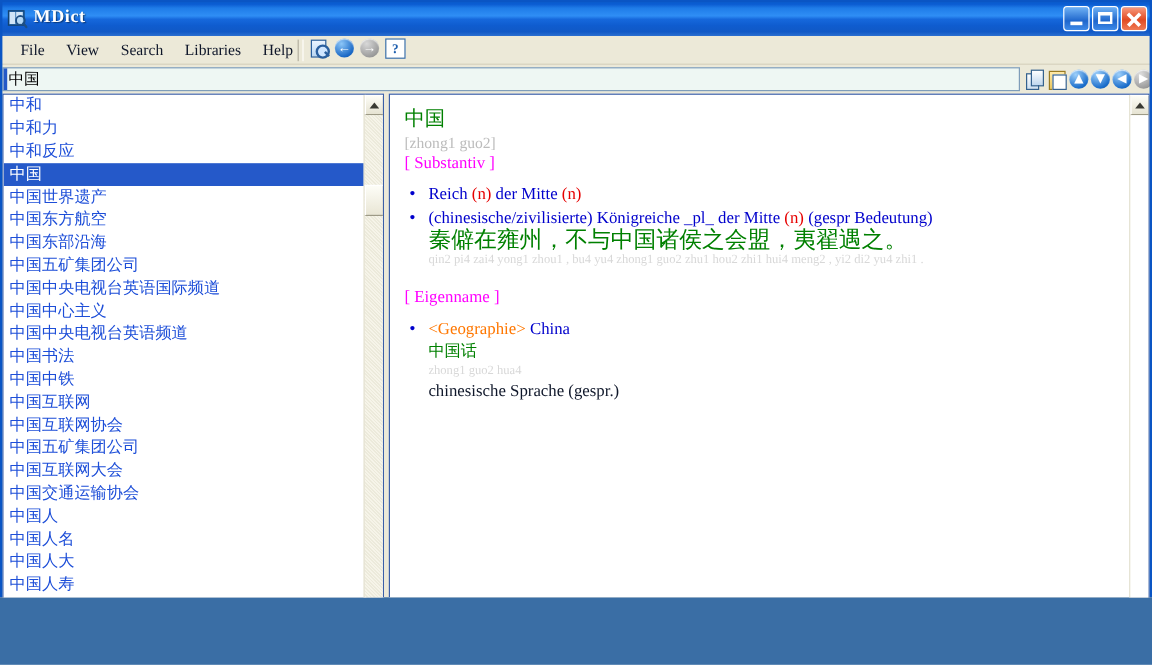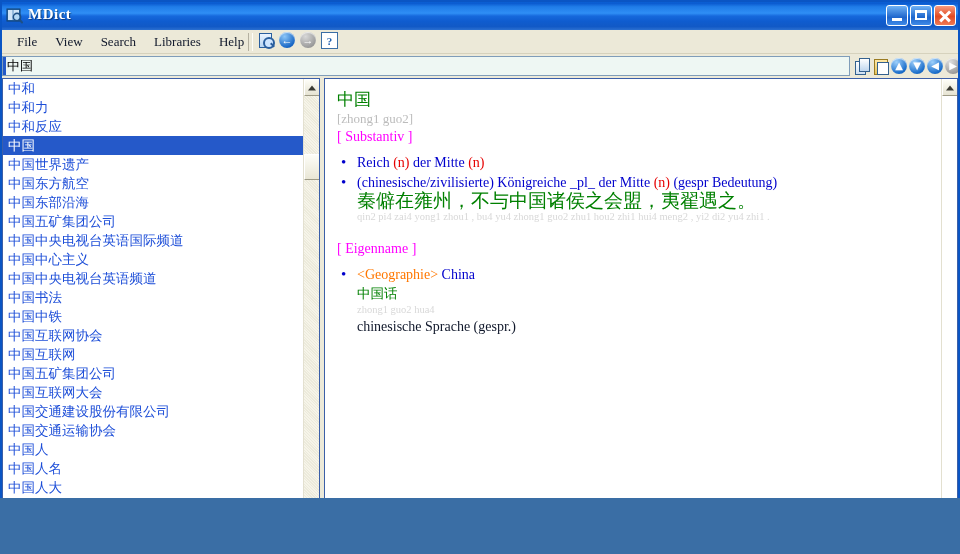--- a/index.html
+++ b/index.html
@@ -494,25 +494,24 @@
         <div class="word sel">中国</div>
         <div class="word">中国世界遗产</div>
         <div class="word">中国东方航空</div>
         <div class="word">中国东部沿海</div>
         <div class="word">中国五矿集团公司</div>
         <div class="word">中国中央电视台英语国际频道</div>
         <div class="word">中国中心主义</div>
         <div class="word">中国中央电视台英语频道</div>
         <div class="word">中国书法</div>
         <div class="word">中国中铁</div>
+        <div class="word">中国互联网</div>
         <div class="word">中国互联网协会</div>
-        <div class="word">中国互联网</div>
         <div class="word">中国五矿集团公司</div>
         <div class="word">中国互联网大会</div>
-        <div class="word">中国交通建设股份有限公司</div>
         <div class="word">中国交通运输协会</div>
         <div class="word">中国人</div>
         <div class="word">中国人名</div>
         <div class="word">中国人大</div>
         <div class="word">中国人寿</div>
       </div>
 
     <div class="vsb" style="height:472px;">
       <div class="sb-btn">
         <span class="tri tri-up"></span>

